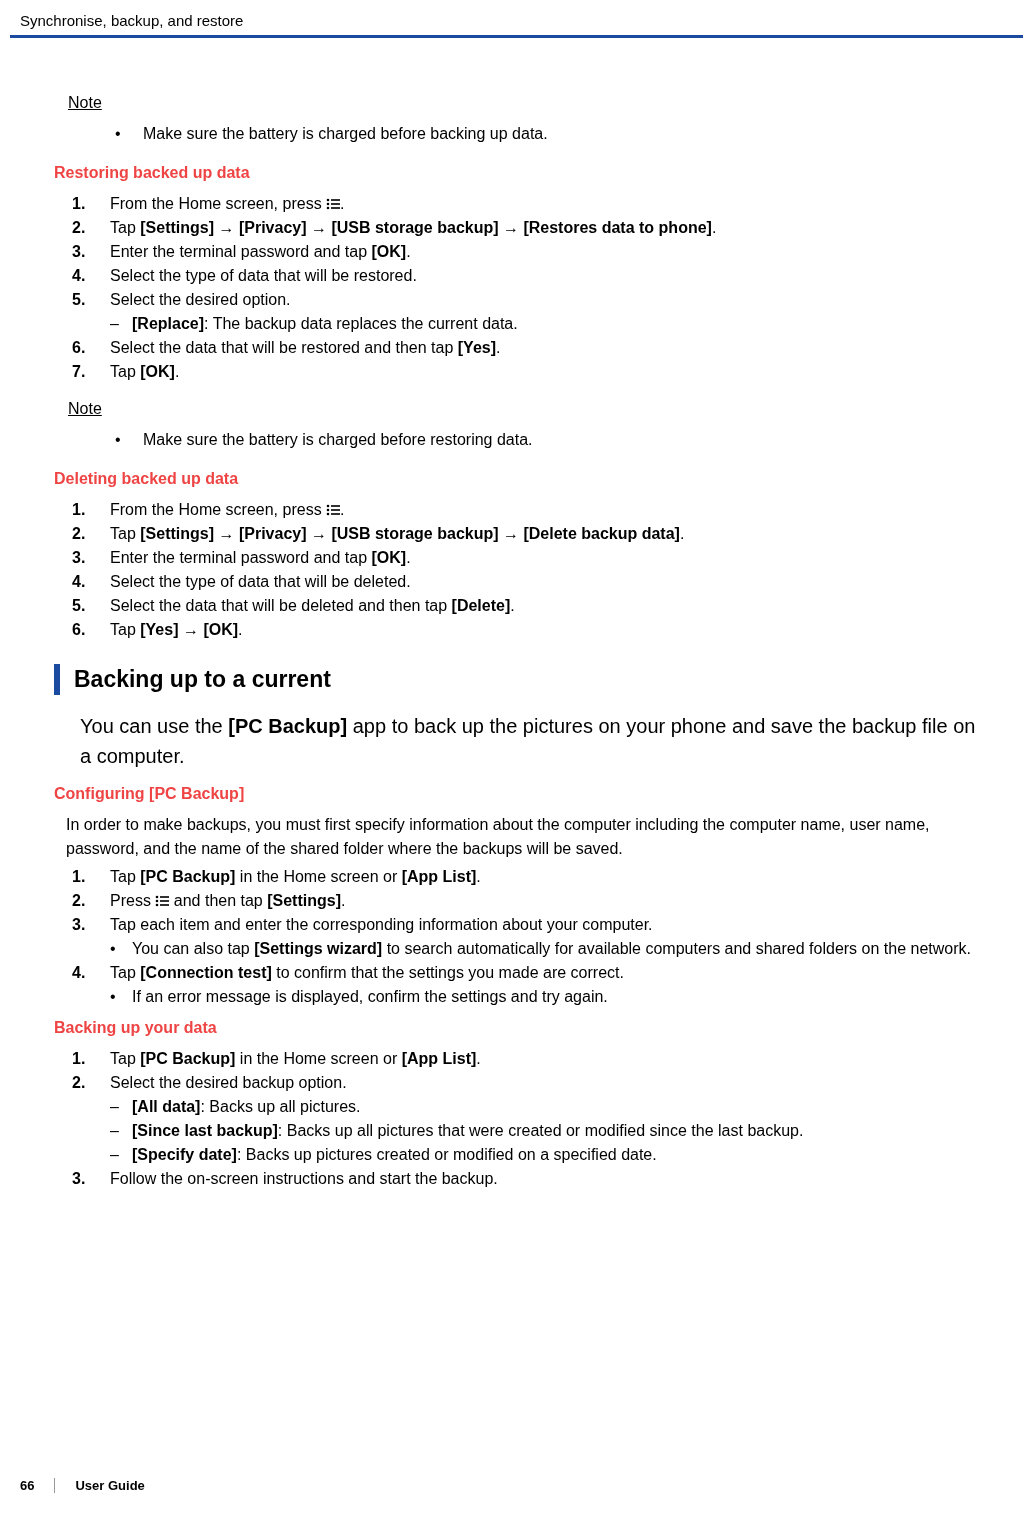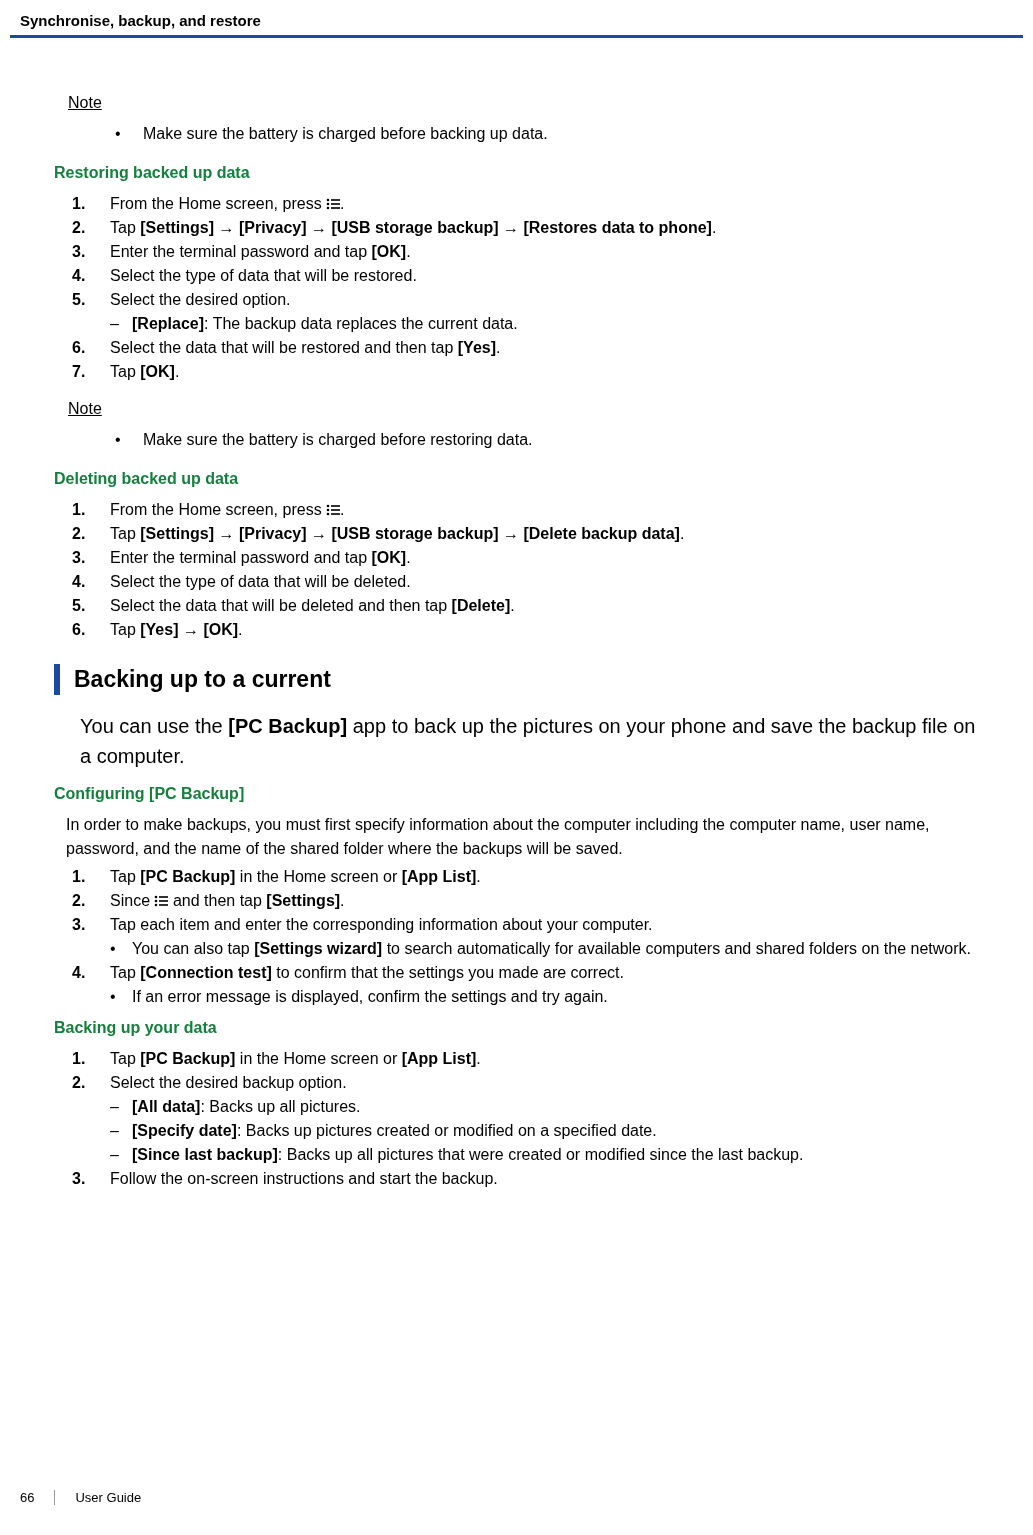--- a/index.html
+++ b/index.html
@@ -10,21 +10,21 @@
     body {
       font-family: Arial, Helvetica, sans-serif;
       width: 1033px;
       height: 1535px;
       background: white;
       position: relative;
       padding: 0;
     }
     .header {
       font-size: 15px;
-      font-weight: bold;
+      font-weight: normal;
       padding: 12px 20px 6px 20px;
     }
     .header-rule {
       height: 3px;
       background: #1a4ba0;
       margin: 0 10px 0 10px;
     }
     .content {
       padding: 40px 50px 0 50px;
     }
@@ -47,21 +47,21 @@
       padding-left: 28px;
     }
     .bullet-item::before {
       content: "•";
       position: absolute;
       left: 0;
       top: 0;
       font-size: 16px;
     }
     .blue-heading {
-      color: #15803d;
+      color: #ef4444;
       font-weight: bold;
       font-size: 16px;
       margin-left: 4px;
       margin-bottom: 10px;
       margin-top: 10px;
     }
     .num-list {
       margin-left: 22px;
       margin-bottom: 10px;
     }
@@ -125,23 +125,24 @@
       width: 14px;
       height: 12px;
       vertical-align: -1px;
       position: relative;
     }
     .menu-icon svg {
       display: block;
     }
     .footer {
       position: absolute;
-      bottom: 30px;
+      bottom: 42px;
       left: 20px;
       font-size: 13px;
+      font-weight: bold;
     }
     .footer-num {
       display: inline-block;
       padding-right: 20px;
       border-right: 1px solid #999;
       margin-right: 20px;
     }
     b.ui {
       font-weight: bold;
     }
@@ -203,43 +204,43 @@
     <div class="num-item"><span class="num">6.</span>Tap <b class="ui">[Yes]</b> → <b class="ui">[OK]</b>.</div>
   </div>
 
   <div class="section-heading">Backing up to a current</div>
   <div class="body-para">You can use the <b class="ui">[PC Backup]</b> app to back up the pictures on your phone and save the backup file on a computer.</div>
 
   <div class="blue-heading">Configuring [PC Backup]</div>
   <div class="body-para-indent">In order to make backups, you must first specify information about the computer including the computer name, user name, password, and the name of the shared folder where the backups will be saved.</div>
   <div class="num-list">
     <div class="num-item"><span class="num">1.</span>Tap <b class="ui">[PC Backup]</b> in the Home screen or <b class="ui">[App List]</b>.</div>
-    <div class="num-item"><span class="num">2.</span><span>Since </span><span class="menu-icon"><svg width="14" height="12" viewBox="0 0 14 12">
+    <div class="num-item"><span class="num">2.</span><span>Press </span><span class="menu-icon"><svg width="14" height="12" viewBox="0 0 14 12">
             <circle cx="2" cy="2" r="1.3" fill="#000"></circle>
             <rect x="5" y="1.2" width="9" height="1.6" fill="#000"></rect>
             <circle cx="2" cy="6" r="1.3" fill="#000"></circle>
             <rect x="5" y="5.2" width="9" height="1.6" fill="#000"></rect>
             <circle cx="2" cy="10" r="1.3" fill="#000"></circle>
             <rect x="5" y="9.2" width="9" height="1.6" fill="#000"></rect>
           </svg></span> and then tap <b class="ui">[Settings]</b>.</div>
     <div class="num-item"><span class="num">3.</span><span>Tap each item and enter the corresponding information about your computer.</span>
       <div class="bullet-sub">You can also tap <b class="ui">[Settings wizard]</b> to search automatically for available computers and shared folders on the network.</div>
     </div>
     <div class="num-item"><span class="num">4.</span>Tap <b class="ui">[Connection test]</b> to confirm that the settings you made are correct.
       <div class="bullet-sub">If an error message is displayed, confirm the settings and try again.</div>
     </div>
   </div>
 
   <div class="blue-heading">Backing up your data</div>
   <div class="num-list">
     <div class="num-item"><span class="num">1.</span>Tap <b class="ui">[PC Backup]</b> in the Home screen or <b class="ui">[App List]</b>.</div>
     <div class="num-item"><span class="num">2.</span><span>Select the desired backup option.</span>
       <div class="dash-sub"><b class="ui">[All data]</b>: Backs up all pictures.</div>
+      <div class="dash-sub"><b class="ui">[Since last backup]</b>: Backs up all pictures that were created or modified since the last backup.</div>
       <div class="dash-sub"><b class="ui">[Specify date]</b>: Backs up pictures created or modified on a specified date.</div>
-      <div class="dash-sub"><b class="ui">[Since last backup]</b>: Backs up all pictures that were created or modified since the last backup.</div>
     </div>
     <div class="num-item"><span class="num">3.</span><span>Follow the on-screen instructions and start the backup.</span></div>
   </div>
 
 </div>
 
 <div class="footer">
   <span class="footer-num">66</span><span>User Guide</span>
 </div>
 

